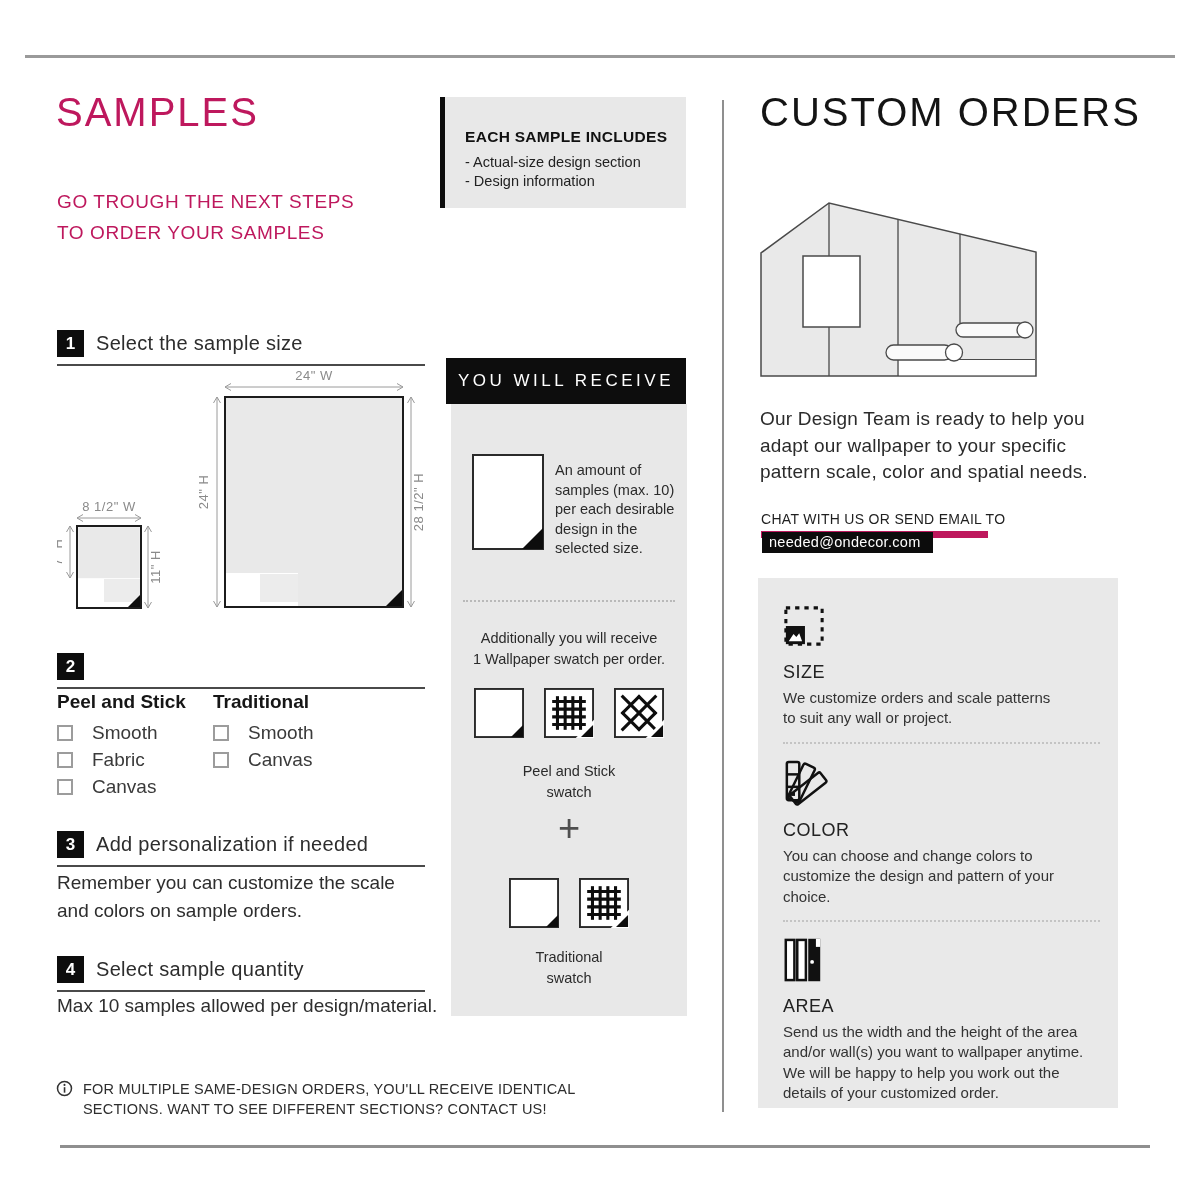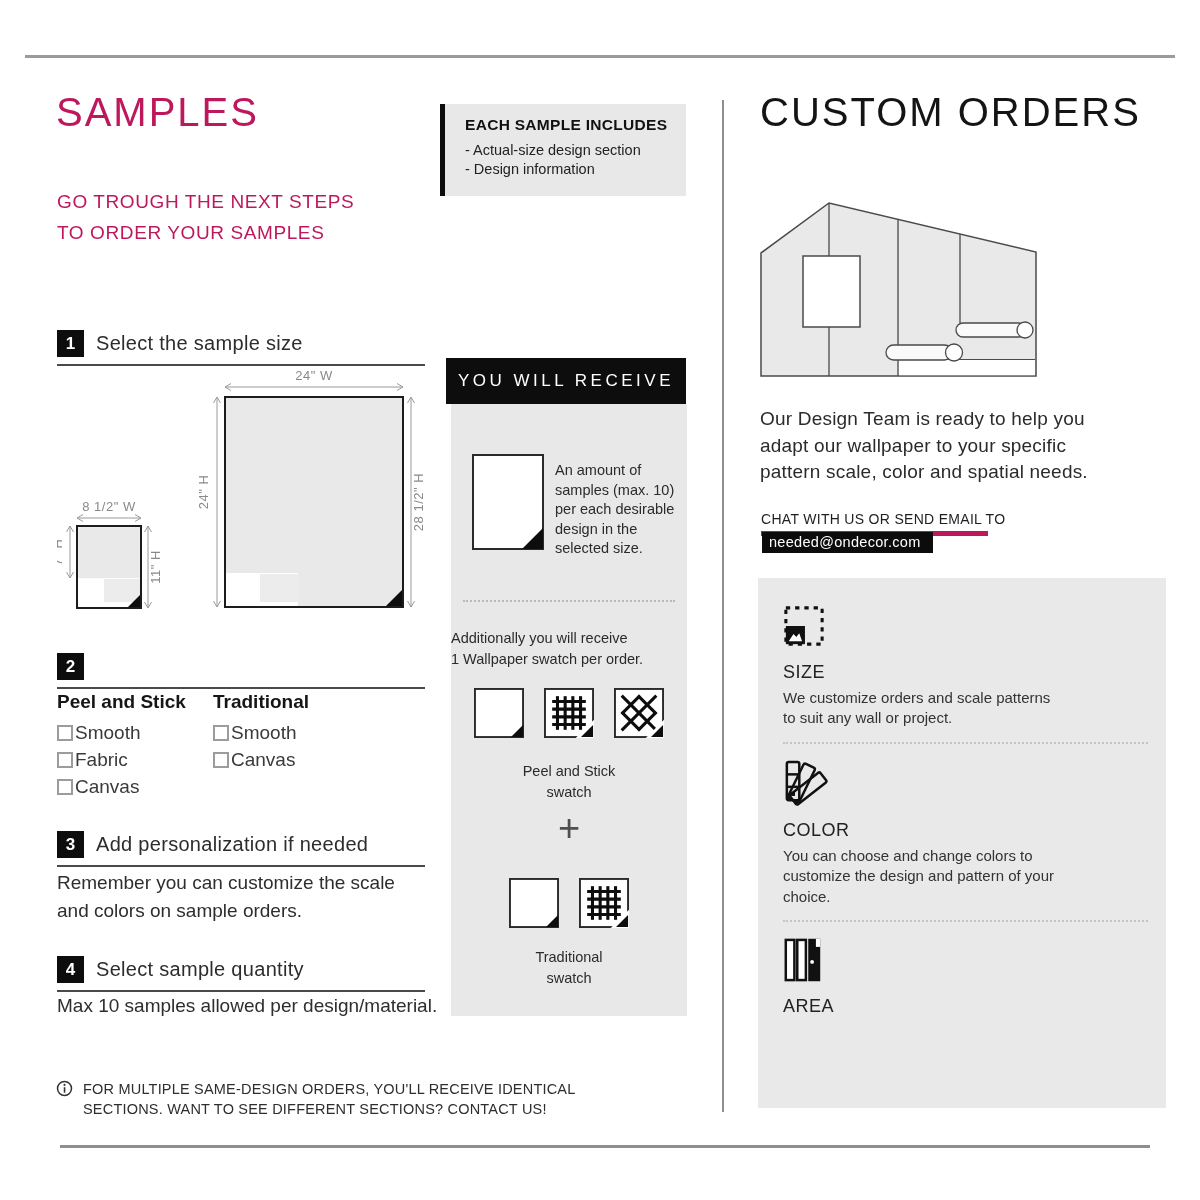--- a/index.html
+++ b/index.html
@@ -19,55 +19,55 @@
   .step-header{left:57px;width:368px;display:flex;align-items:center;gap:12px;
                padding-bottom:7px;border-bottom:2px solid #4a4a4a;box-sizing:border-box;}
   .step-num{width:27px;height:27px;background:#0d0d0d;color:#fff;font-size:17px;font-weight:bold;
             display:flex;align-items:center;justify-content:center;flex:0 0 27px;}
   .step-label{font-size:20px;color:#2d2d2d;letter-spacing:.3px;}
   #step1{top:330px;} #step2{top:653px;} #step3{top:831px;} #step4{top:956px;}
   .size-svg{left:57px;top:362px;}
   .materials{left:57px;top:691px;display:flex;}
   .mat-col1{width:156px;} .mat-col2{width:170px;}
   .mat-title{font-size:19px;font-weight:bold;color:#161616;margin-bottom:9px;}
-  .mat-option{display:flex;align-items:center;gap:2px;margin-bottom:5px;font-size:19px;color:#3a3a3a;}
+  .mat-option{display:flex;align-items:center;gap:19px;margin-bottom:5px;font-size:19px;color:#3a3a3a;}
   .checkbox{width:12px;height:12px;border:2px solid #9c9c9c;background:#fff;flex:0 0 12px;}
   .step3-note{left:57px;top:869px;font-size:19px;line-height:1.45;color:#2e2e2e;}
   .step4-note{left:57px;top:995px;font-size:19px;color:#2e2e2e;}
   .footnote{left:56px;top:1079px;display:flex;gap:10px;font-size:14.5px;color:#2e2e2e;}
   .footnote-text{line-height:1.38;letter-spacing:.2px;}
 
   
   .includes-box{left:440px;top:97px;width:246px;background:#e8e8e8;border-left:5px solid #0d0d0d;
-                box-sizing:border-box;padding:12px 12px 17px 20px;margin-top:7px;}
+                box-sizing:border-box;padding:31px 12px 17px 20px;}
   .includes-title{font-size:15.5px;font-weight:bold;letter-spacing:.3px;color:#111;margin-bottom:7px;}
   .includes-item{font-size:14.5px;color:#222;line-height:1.32;padding-left:10px;text-indent:-10px;}
   .includes-item::before{content:"- ";}
   .receive-header{left:446px;top:358px;width:240px;height:46px;background:#0d0d0d;color:#fff;
                   display:flex;align-items:center;justify-content:center;font-size:17px;letter-spacing:3.5px;}
   .receive-panel{left:451px;top:404px;width:236px;height:612px;background:#e8e8e8;}
   .page-icon{position:absolute;left:21px;top:50px;}
   .samples-text{position:absolute;left:104px;top:57px;width:128px;font-size:14.5px;line-height:1.35;color:#2b2b2b;}
   .dotted-div{position:absolute;left:12px;right:12px;top:196px;border-top:2px dotted #b9b9b9;}
-  .additional{position:absolute;left:0;right:0;top:224px;text-align:left;font-size:14.5px;line-height:1.48;color:#2b2b2b;}
+  .additional{position:absolute;left:0;right:0;top:224px;text-align:center;font-size:14.5px;line-height:1.48;color:#2b2b2b;}
   .swatch-row{position:absolute;left:0;right:0;display:flex;justify-content:center;gap:20px;}
   .row1{top:284px;} .row2{top:474px;}
   .swatch-label{position:absolute;left:0;right:0;text-align:center;font-size:14.5px;line-height:1.45;color:#2b2b2b;}
   .lab1{top:357px;} .lab2{top:543px;}
   .plus{position:absolute;left:0;right:0;top:403px;text-align:center;font-size:38px;font-weight:200;color:#4f4f4f;}
 
   
   .custom-title{left:760px;top:90px;font-size:40px;letter-spacing:2px;font-weight:500;color:#141414;}
   .house-svg{left:758px;top:198px;}
   .intro{left:760px;top:406px;width:384px;font-size:19px;line-height:1.4;letter-spacing:.2px;color:#2b2b2b;}
   .chat-label{left:761px;top:511px;width:227px;font-size:14px;letter-spacing:.3px;color:#1f1f1f;
-              padding-bottom:4px;border-bottom:5px solid #be185d;white-space:nowrap;}
+              padding-bottom:4px;border-bottom:7px solid #be185d;white-space:nowrap;}
   .email-badge{left:762px;top:532px;background:#0c0c0c;color:#fff;font-size:14.5px;
                padding:2px 12px 3px 7px;letter-spacing:.3px;white-space:nowrap;}
-  .features-panel{left:758px;top:578px;width:408px;height:530px;background:#e9e9e9;
+  .features-panel{left:758px;top:578px;width:360px;height:530px;background:#e9e9e9;
                   box-sizing:border-box;padding:26px 6px 0 25px;}
   .feature-icon{margin-bottom:10px;}
   .feature-name{font-size:18px;letter-spacing:.5px;color:#222;margin-bottom:5px;}
   .feature-text{font-size:15px;line-height:1.36;color:#333;width:330px;}
   .feature-divider{border-top:2px dotted #c4c4c4;margin:13px 12px 16px 0;}
 </style>
 </head>
 <body>
 
 <div class="abs rule-top"></div>
@@ -321,13 +321,17 @@
   <div class="feature-divider"></div>
 
   <svg class="feature-icon" width="40" height="44" viewBox="0 0 40 46">
     <rect x="2" y="2" width="9" height="42" fill="#fff" stroke="#111" stroke-width="2.6"></rect>
     <rect x="14" y="2" width="9" height="42" fill="#fff" stroke="#111" stroke-width="2.6"></rect>
     <rect x="25.5" y="0.8" width="12.5" height="44.4" fill="#111"></rect>
     <rect x="33.5" y="0.8" width="4.5" height="8.5" fill="#fff"></rect>
     <circle cx="29.5" cy="25" r="2" fill="#fff"></circle>
   </svg>
   <div class="feature-name">AREA</div>
+  <div class="feature-text lines">Send us the width and the height of the area
+and/or wall(s) you want to wallpaper anytime.
+We will be happy to help you work out the
+details of your customized order.</div>
 </div>
 
 </body></html>

